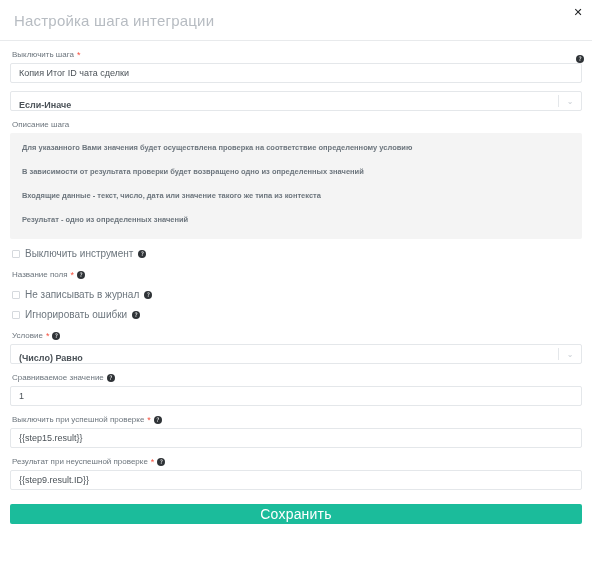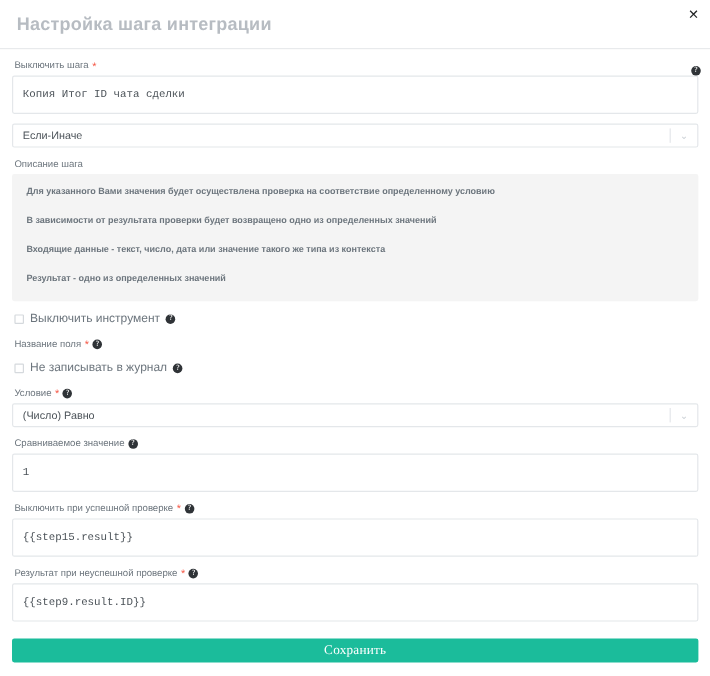--- a/index.html
+++ b/index.html
@@ -26,21 +26,21 @@
   .modal-header {
     height: 40px;
     padding: 0 14px;
     display: flex;
     align-items: center;
     box-sizing: border-box;
     position: relative;
   }
   .modal-title {
     font-size: 15px;
-    font-weight: 700;
+    font-weight: 400;
     color: #b7bcc2;
     letter-spacing: 0.2px;
     white-space: nowrap;
   }
   .close-icon {
     position: absolute;
     top: 7px;
     right: 8px;
     width: 12px;
     height: 12px;
@@ -93,44 +93,44 @@
     background: #2f3337;
     color: #ffffff;
     font-size: 6px;
     line-height: 8px;
     text-align: center;
     font-family: "DejaVu Sans", sans-serif;
     cursor: pointer;
     flex: none;
   }
   .input-box {
-    height: 32px;
+    height: 20px;
     border: 1px solid #e4e7ea;
     border-radius: 2px;
     background: #fff;
     display: flex;
     align-items: center;
     padding: 0 8px;
     box-sizing: border-box;
     font-size: 9px;
     color: #4b5258;
-    font-family: Liberation Mono, monospace;
   }
   .select-box {
     height: 20px;
     border: 1px solid #e4e7ea;
     border-radius: 2px;
     background: #fff;
     display: flex;
-    align-items: center;
+    align-items: flex-end;
     padding: 0 0 0 8px;
     box-sizing: border-box;
     font-size: 9px;
     color: #4b5258;
     justify-content: space-between;
+    font-weight: bold;
   }
   .select-value {
     flex: 1;
     white-space: nowrap;
     overflow: hidden;
   }
   .select-arrow-wrap {
     display: flex;
     align-items: center;
     height: 100%;
@@ -194,22 +194,22 @@
     padding: 6px 10px 10px 10px;
     box-sizing: border-box;
   }
   .save-button {
     width: 100%;
     height: 20px;
     background: #1bbc9b;
     border: none;
     border-radius: 2px;
     color: #ffffff;
-    font-size: 11px;
-    font-family: Liberation Serif, serif;
+    font-size: 14px;
+    font-family: Liberation Sans, sans-serif;
     cursor: pointer;
     display: flex;
     align-items: center;
     justify-content: center;
     letter-spacing: 0.2px;
   }
 </style>
 </head>
 <body>
 
@@ -272,20 +272,25 @@
         <span class="help-icon">?</span>
       </div>
     </div>
 
     <div class="check-row">
       <span class="checkbox"></span>
       <span class="check-label">Не записывать в журнал</span>
       <span class="help-icon">?</span>
     </div>
 
+    <div class="check-row">
+      <span class="checkbox"></span>
+      <span class="check-label">Игнорировать ошибки</span>
+      <span class="help-icon">?</span>
+    </div>
 
     <div class="field">
       <div class="label">
         <span>Условие</span>
         <span class="req">*</span>
         <span class="help-icon">?</span>
       </div>
       <div class="select-box">
         <span class="select-value">(Число) Равно</span>
         <span class="select-arrow-wrap">

